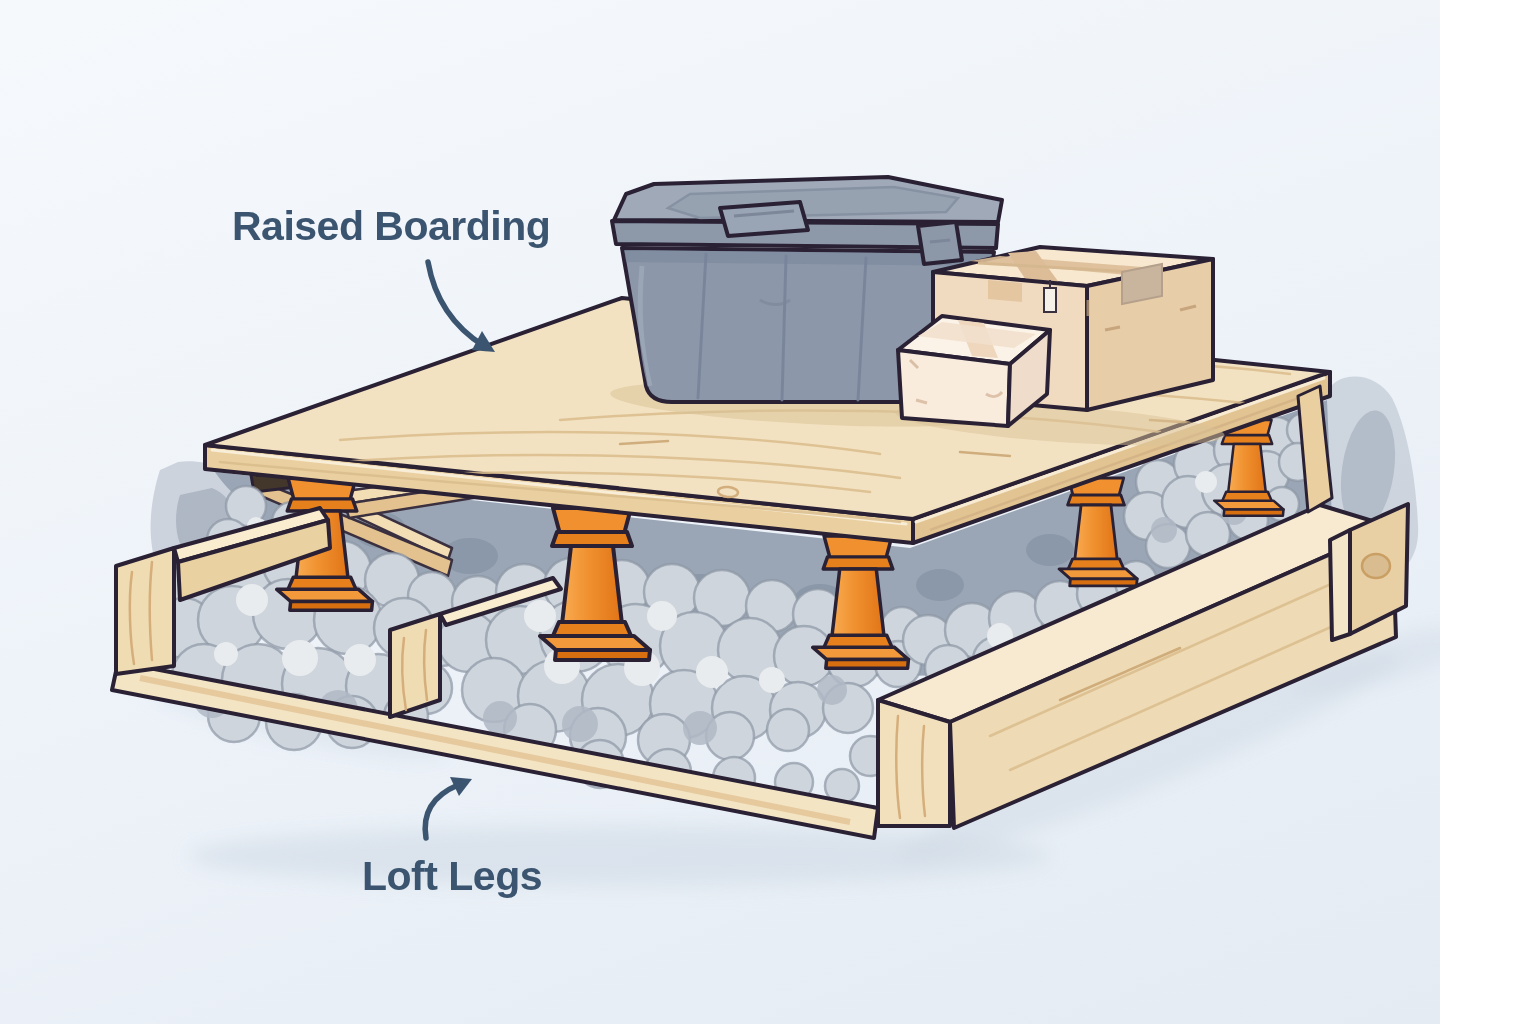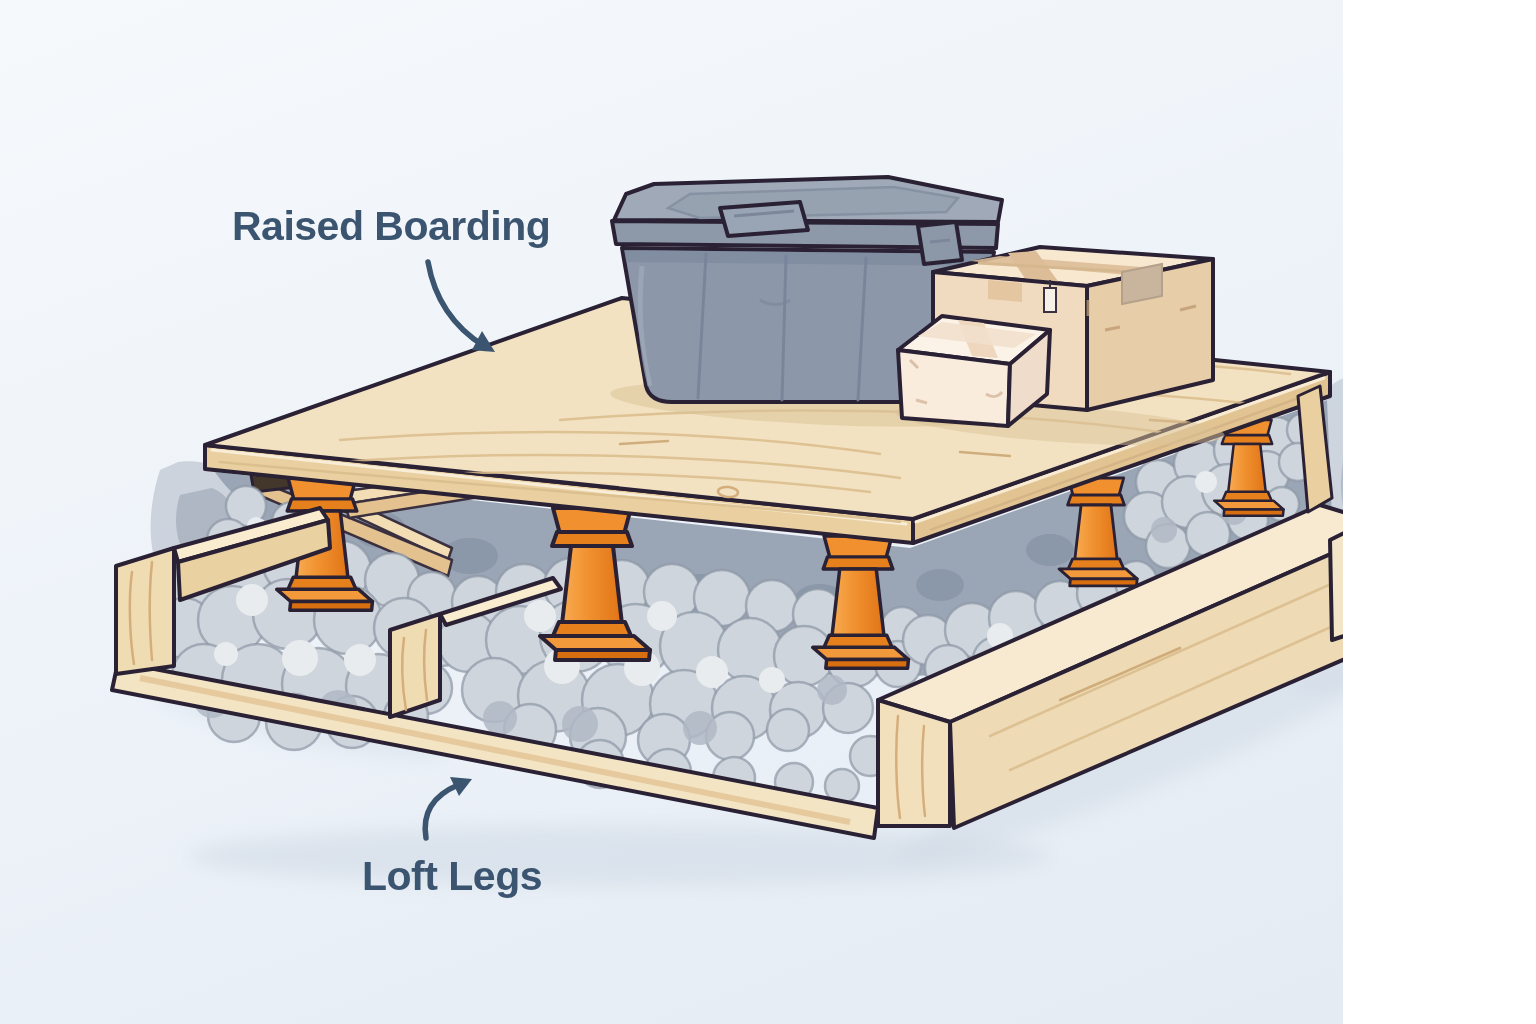--- a/index.html
+++ b/index.html
@@ -1,18 +1,18 @@
 <!DOCTYPE html>
 <html><head>
 <meta charset="utf-8">
 <style>
   html,body{margin:0;padding:0;}
-  .canvas{position:relative;width:1336px;height:1024px;overflow:hidden;
+  .canvas{position:relative;width:1440px;height:1024px;overflow:hidden;
     background:linear-gradient(160deg,#f6f9fc 0%,#eef3f9 45%,#e4ebf3 100%);
-    font-family:"Liberation Sans", sans-serif;padding-left:7px;}
+    font-family:"Liberation Sans", sans-serif;}
   svg{position:absolute;left:0;top:0;}
   .o{stroke:#2a2135;stroke-width:4;stroke-linejoin:round;stroke-linecap:round;}
   .o3{stroke:#2a2135;stroke-width:3;stroke-linejoin:round;stroke-linecap:round;}
   .o2{stroke:#3a3040;stroke-width:2.5;stroke-linejoin:round;}
   .cl{fill:#ced5dc;stroke:#8d97a5;stroke-width:2.5;stroke-opacity:.7;}
   .clh{fill:#e9ecef;}
   .cls{fill:#b0b9c5;opacity:.85;}
   .bandlump{fill:#7f8c9e;opacity:.55;}
   .gr{stroke:#d9bc8c;stroke-width:2.5;fill:none;opacity:.85;stroke-linecap:round;}
   .gr2{stroke:#c7a06c;stroke-width:2.5;fill:none;opacity:.8;stroke-linecap:round;}

